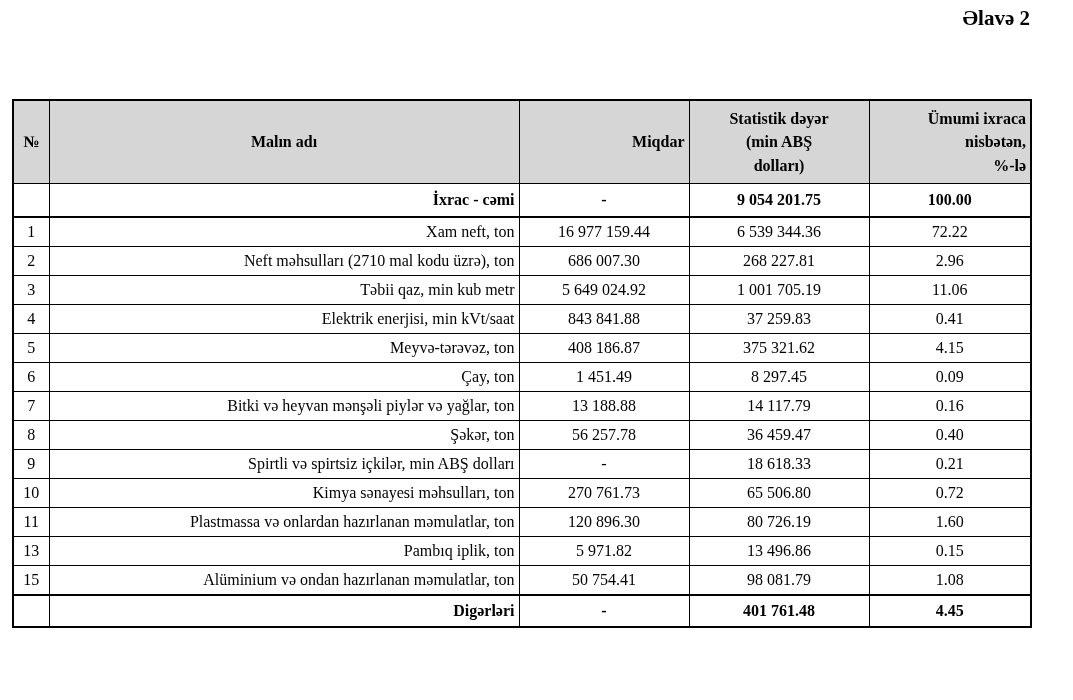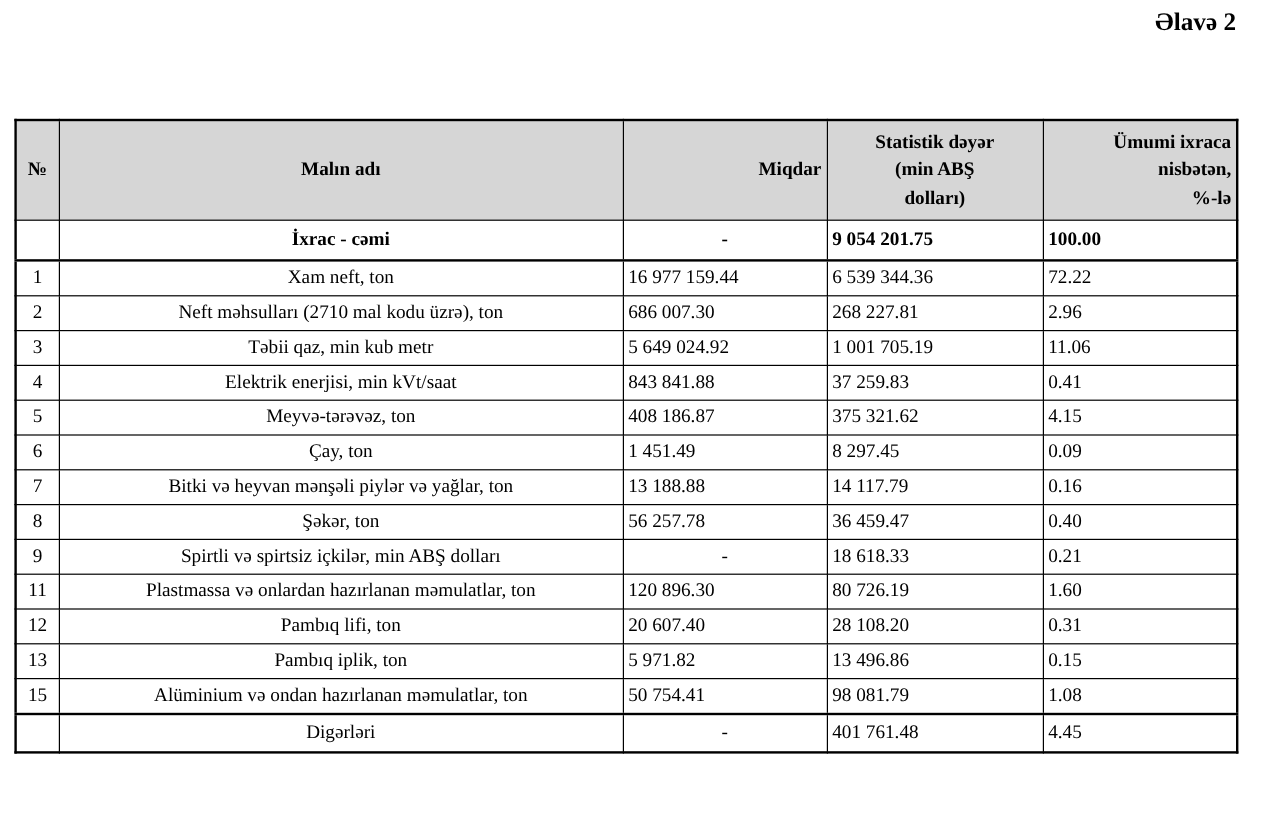--- a/index.html
+++ b/index.html
@@ -64,27 +64,27 @@
   }
   tr.total-row td {
     font-weight: bold;
     height: 32px;
     border-bottom-width: 2px;
   }
   tr.data-row td {
     height: 28px;
   }
   tr.footer-row td {
-    font-weight: normal;
+    font-weight: bold;
     height: 30px;
     border-top-width: 2px;
   }
   .col-num  { text-align: center; }
-  .col-name { text-align: center; padding-left: 8px; }
-  .col-qty, .col-value, .col-pct { text-align: left; padding-right: 10px; }
+  .col-name { text-align: right; padding-left: 8px; }
+  .col-qty, .col-value, .col-pct { text-align: center; padding-right: 10px; }
   td.dash { text-align: center; padding-right: 4px; }
 </style>
 </head>
 <body>
 
 <div class="page">
 
   <div class="appendix-label">Əlavə 2</div>
 
 
@@ -174,32 +174,32 @@
           <td class="col-pct">0.40</td>
         </tr>
         <tr class="data-row">
           <td class="col-num">9</td>
           <td class="col-name">Spirtli və spirtsiz içkilər, min ABŞ dolları</td>
           <td class="col-qty dash">-</td>
           <td class="col-value">18 618.33</td>
           <td class="col-pct">0.21</td>
         </tr>
         <tr class="data-row">
+          <td class="col-num">10</td>
+          <td class="col-name">Kimya sənayesi məhsulları, ton</td>
+          <td class="col-qty">270 761.73</td>
+          <td class="col-value">65 506.80</td>
+          <td class="col-pct">0.72</td>
+        </tr>
+        <tr class="data-row">
           <td class="col-num">11</td>
           <td class="col-name">Plastmassa və onlardan hazırlanan məmulatlar, ton</td>
           <td class="col-qty">120 896.30</td>
           <td class="col-value">80 726.19</td>
           <td class="col-pct">1.60</td>
-        </tr>
-        <tr class="data-row">
-          <td class="col-num">12</td>
-          <td class="col-name">Pambıq lifi, ton</td>
-          <td class="col-qty">20 607.40</td>
-          <td class="col-value">28 108.20</td>
-          <td class="col-pct">0.31</td>
         </tr>
         <tr class="data-row">
           <td class="col-num">13</td>
           <td class="col-name">Pambıq iplik, ton</td>
           <td class="col-qty">5 971.82</td>
           <td class="col-value">13 496.86</td>
           <td class="col-pct">0.15</td>
         </tr>
         <tr class="data-row">
           <td class="col-num">15</td>

